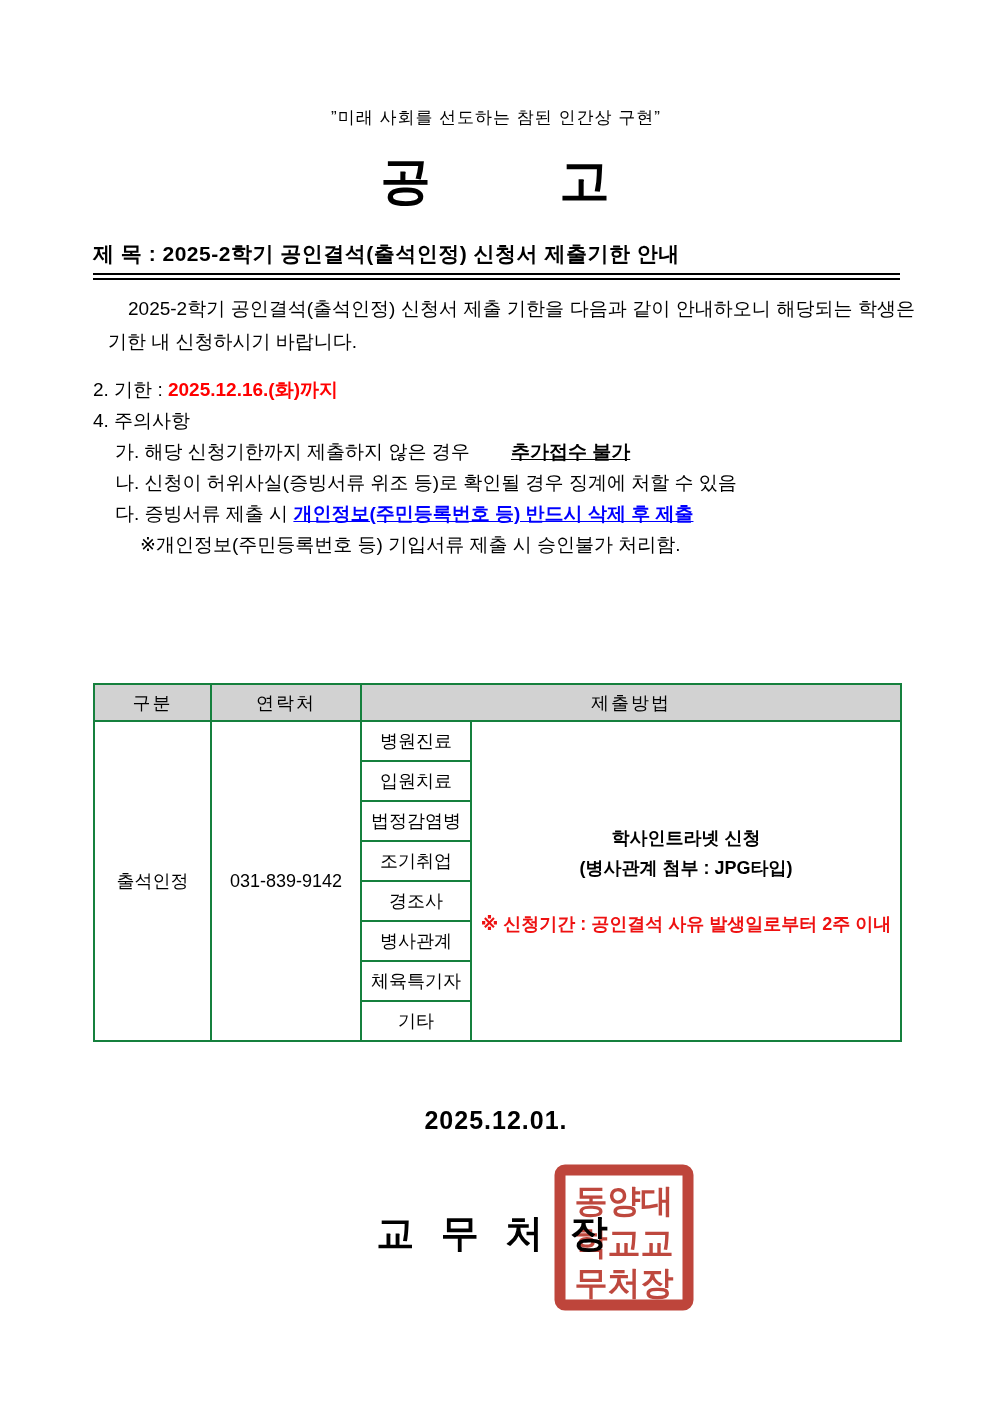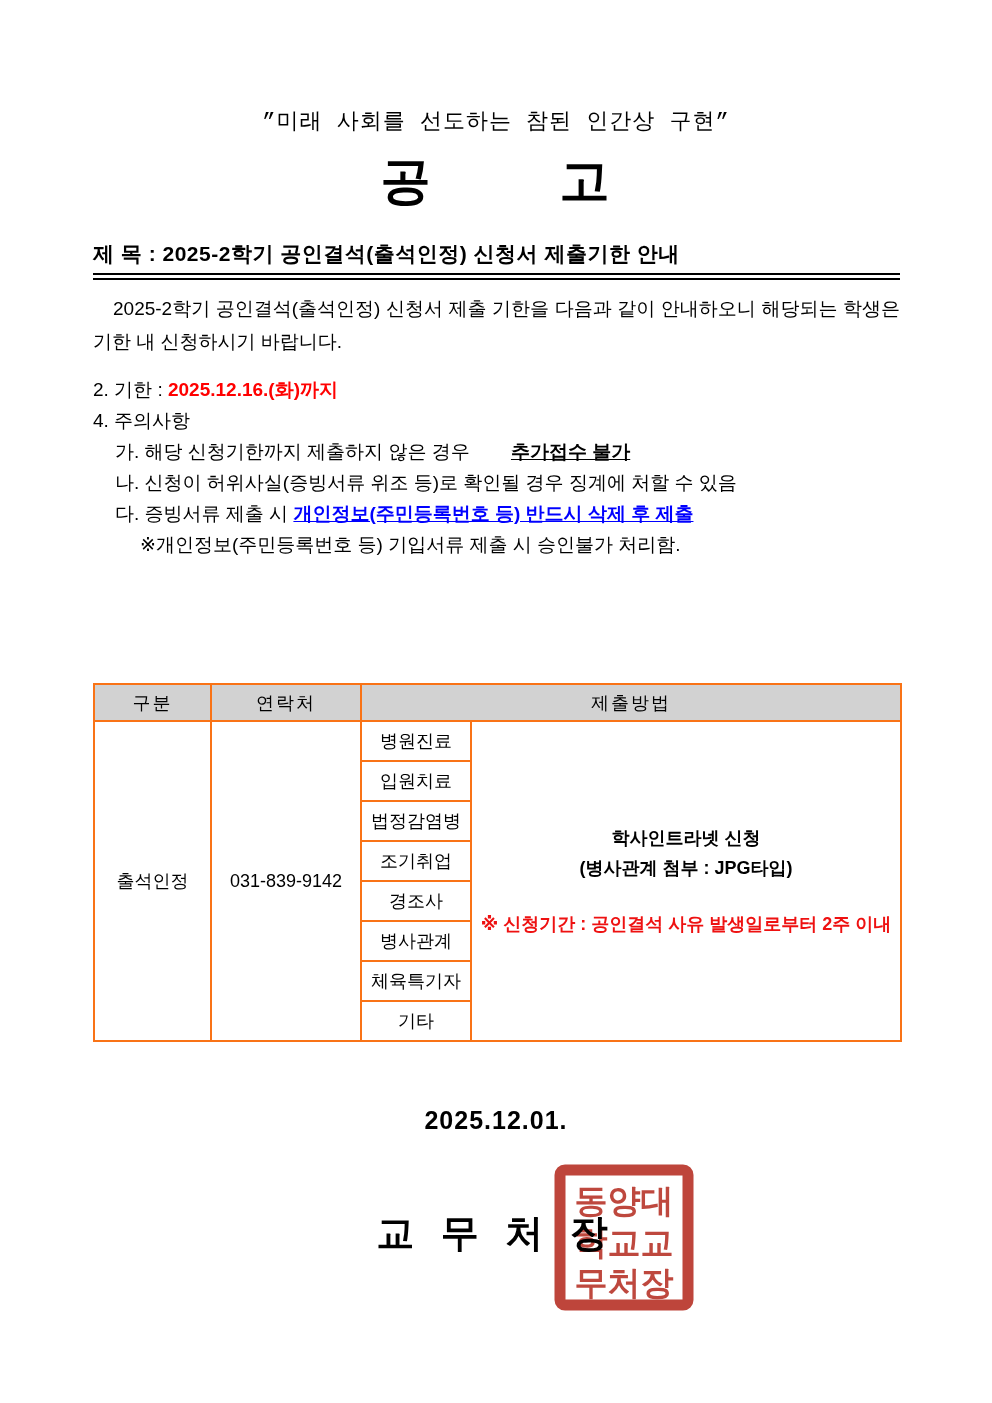--- a/index.html
+++ b/index.html
@@ -7,52 +7,52 @@
   .page {
     position:relative;
     width:992px; height:1403px;
     background:#ffffff;
     font-family:"Liberation Sans","DejaVu Sans",sans-serif;
     color:#000;
     overflow:hidden;
   }
   .slogan {
     position:absolute; top:106px; left:0; width:100%;
-    text-align:center; font-size:22px; letter-spacing:1px;font-family:Liberation Mono, monospace;
+    text-align:center; font-size:17px; letter-spacing:1px;
   }
   .main-title {
     position:absolute; top:148px; left:0; width:100%;
     text-align:center; font-size:50px; font-weight:800;
     white-space:pre; letter-spacing:2px;
   }
   .subject-wrap { position:absolute; top:240px; left:93px; width:807px; }
   .subject { font-size:21px; font-weight:700; letter-spacing:0.5px; white-space:pre-wrap; }
   .double-rule { margin-top:5px; height:7px; border-top:2px solid #000; border-bottom:2px solid #000; }
   .intro {
-    position:absolute; top:292px; left:93px; width:807px;
+    position:absolute; top:292px; left:108px; width:807px;
     font-size:19px; line-height:33px; text-align:justify; text-indent:20px;
     word-break:break-all;
   }
   .list {
     position:absolute; top:374px; left:93px; width:807px;
     font-size:19px; line-height:31px; text-align:justify; word-break:break-all;
   }
   .list .line { }
   .indent1 { padding-left:22px; }
   .indent2 { padding-left:47px; }
   .em-black { font-weight:700; text-decoration:underline;margin-left:36px; }
   .em-red  { font-weight:700; color:#ff0000; }
   .em-blue { font-weight:700; color:#0000ff; text-decoration:underline; }
   table.info {
     position:absolute; top:683px; left:93px;
     width:807px; border-collapse:collapse; table-layout:fixed;
     font-size:18px;
   }
   table.info th, table.info td {
-    border:2px solid #f97316; text-align:center; vertical-align:middle; padding:0;
+    border:2px solid #15803d; text-align:center; vertical-align:middle; padding:0;
   }
   table.info th { background:#d2d2d2; font-weight:400; height:37px; letter-spacing:2px; }
   table.info td.reason { height:40px; }
   td.method {
     text-align:left; vertical-align:middle; padding-left:12px; line-height:30px;
   }
   .method-bold { font-weight:700; }
   .method-note { font-weight:700; color:#ee1111; margin-top:26px; }
   .date-line {
     position:absolute; top:1106px; left:0; width:100%;

